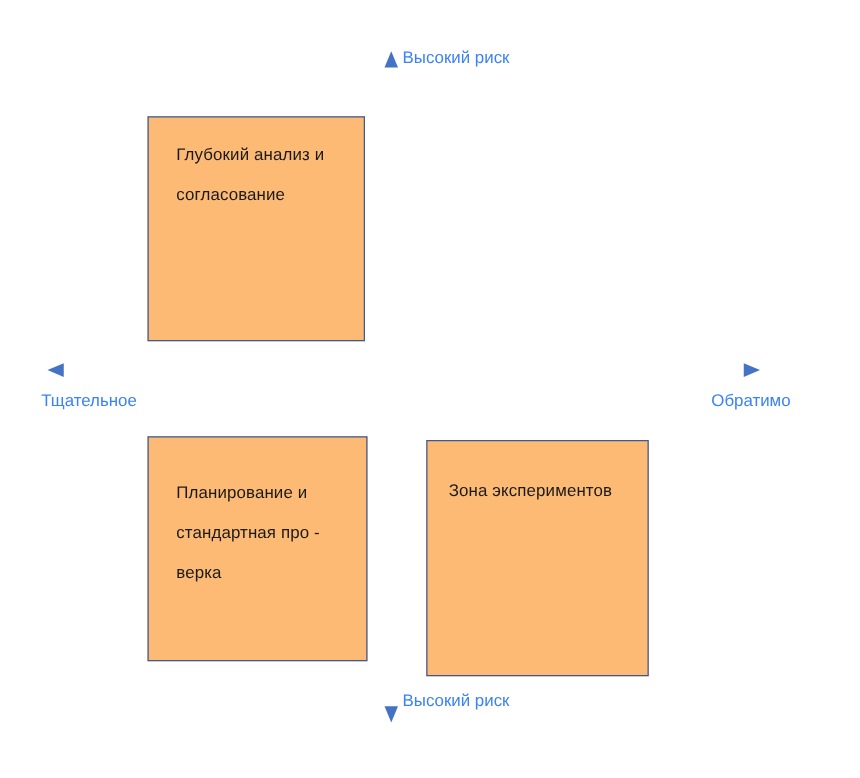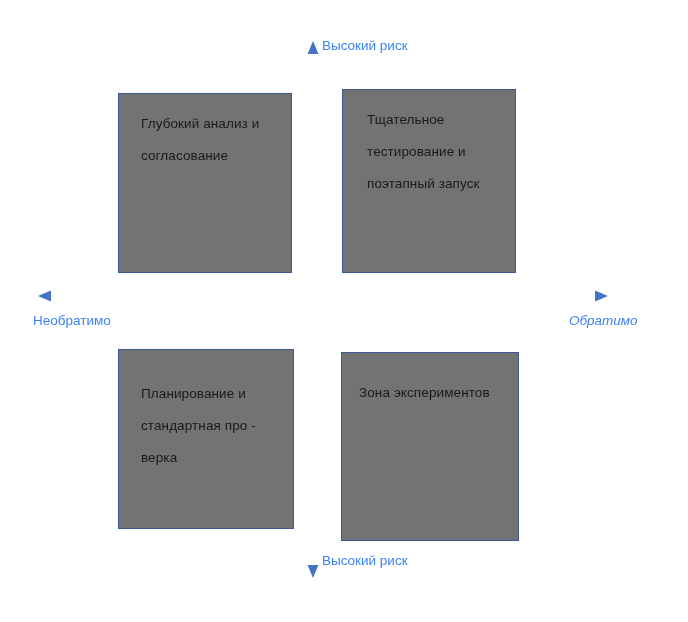--- a/index.html
+++ b/index.html
@@ -23,21 +23,21 @@
     left: 0;
     top: 0;
     width: 688px;
     height: 622px;
     pointer-events: none;
   }
   .quadrant {
     position: absolute;
     box-sizing: border-box;
     border: 1.6px solid #3c5b96;
-    background: #737373;
+    background: #fdba74;
   }
   .quadrant-text {
     position: absolute;
     left: 22px;
     right: 10px;
     color: #1a1a1a;
     font-size: 13.5px;
     line-height: 32px;
     letter-spacing: 0.1px;
     white-space: pre-line;
@@ -54,21 +54,21 @@
 
   .axis-label {
     position: absolute;
     color: #3b82f6;
     font-size: 13.5px;
     white-space: nowrap;
   }
   #label-top    { left: 322px; top: 38px; }
   #label-bottom { left: 322px; top: 553px; }
   #label-left   { left: 33px;  top: 313px; }
-  #label-right  { left: 569px; top: 313px; font-style: italic; }
+  #label-right  { left: 569px; top: 313px; }
 </style>
 </head>
 <body>
 
 <div id="canvas">
 
   <svg class="axis-svg" viewBox="0 0 688 622" xmlns="http://www.w3.org/2000/svg">
     <defs>
       <linearGradient id="gradLeft" x1="0" y1="0" x2="1" y2="0">
         <stop offset="0%" stop-color="#4472c4"></stop>
@@ -101,37 +101,32 @@
       <polygon points="313,41 307.6,54 318.4,54" fill="#4472c4"></polygon>
       <polygon points="313,578 307.6,565 318.4,565" fill="#4472c4"></polygon>
     </g>
   </svg>
 
   <div class="quadrant" id="q-top-left">
     <div class="quadrant-text">Глубокий анализ и
 согласование</div>
   </div>
 
-  <div class="quadrant" id="q-top-right">
-    <div class="quadrant-text">Тщательное
-тестирование и
-поэтапный запуск</div>
-  </div>
 
   <div class="quadrant" id="q-bottom-left">
     <div class="quadrant-text">Планирование и
 стандартная про -
 верка</div>
   </div>
 
   <div class="quadrant" id="q-bottom-right">
     <div class="quadrant-text">Зона экспериментов</div>
   </div>
 
   <div class="axis-label" id="label-top">Высокий риск</div>
 
   <div class="axis-label" id="label-bottom">Высокий риск</div>
 
-  <div class="axis-label" id="label-left">Необратимо</div>
+  <div class="axis-label" id="label-left">Тщательное</div>
 
   <div class="axis-label" id="label-right">Обратимо</div>
 
 </div>
 
 </body></html>

